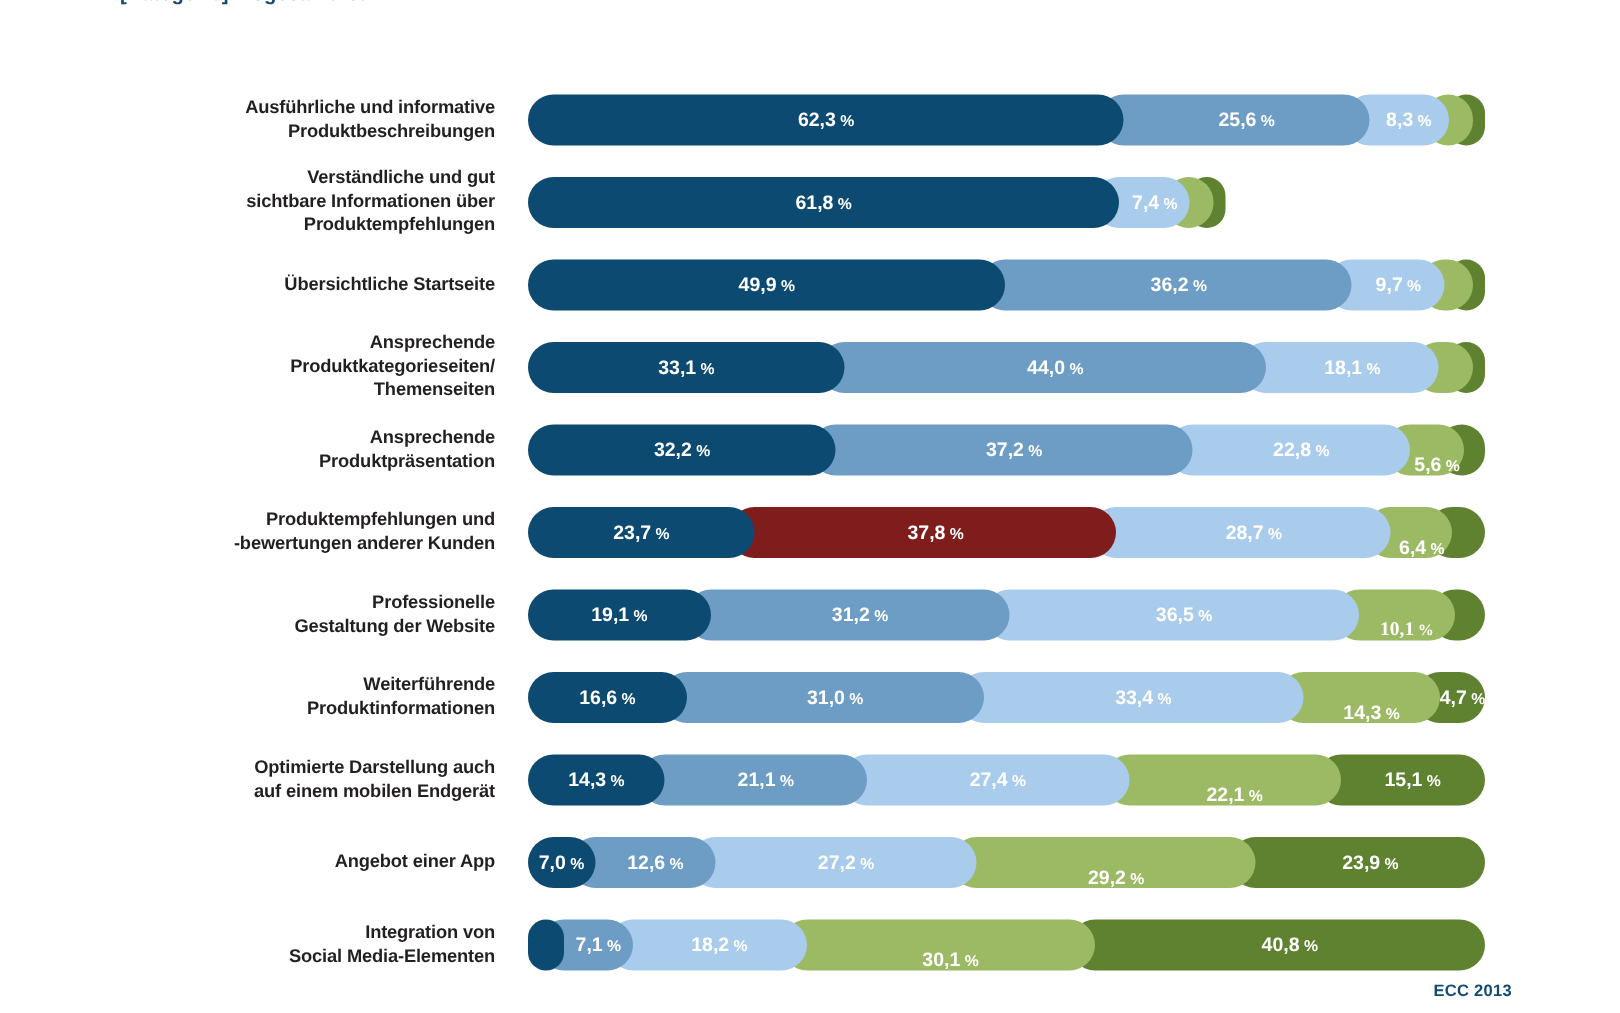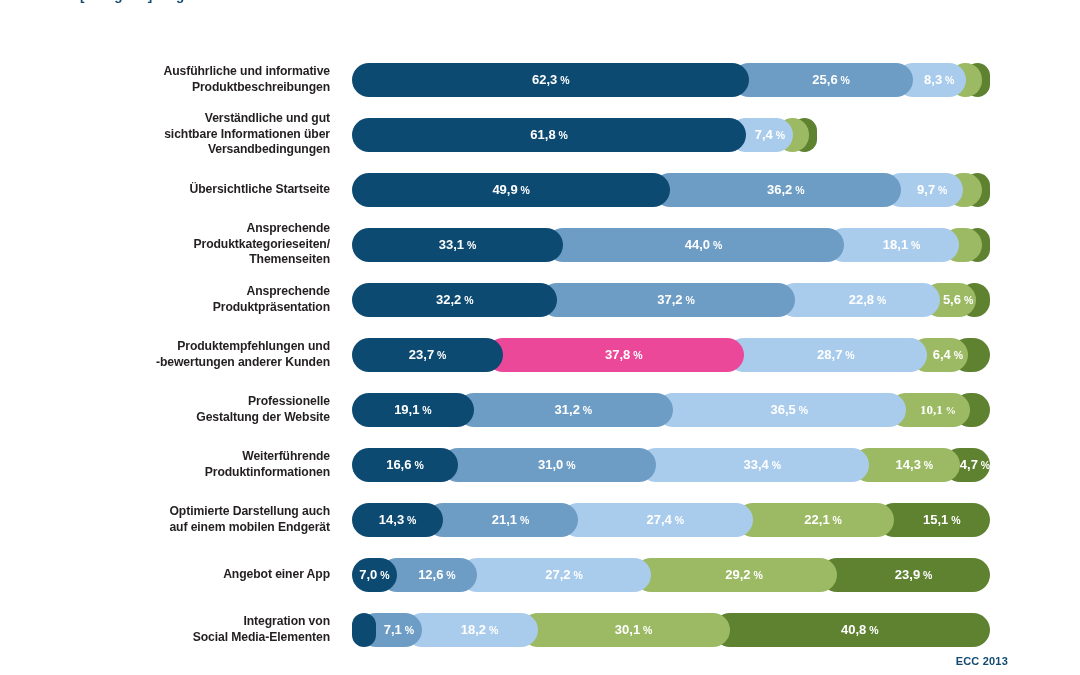--- a/index.html
+++ b/index.html
@@ -81,21 +81,21 @@
     display: flex;
     align-items: center;
     justify-content: center;
     box-sizing: border-box;
     border-radius: 17px;
   }
   
   .seg.s1 { z-index: 6; }
   .seg.s2 { z-index: 5; margin-left: -17px; padding-left: 17px; }
   .seg.s3 { z-index: 4; margin-left: -17px; padding-left: 17px; }
-  .seg.s4 { z-index: 3; margin-left: -17px; padding-left: 17px; }
+  .seg.s4 { z-index: 3; margin-left: -17px; padding-left: 17px; align-items: flex-end; }
   .seg.s5 { z-index: 2; margin-left: -17px; padding-left: 17px; }
 
   .seg-label {
     position: relative;
     z-index: 2;
     color: #ffffff;
     font-size: 13px;
     font-weight: bold;
     white-space: nowrap;
     letter-spacing: 0px;
@@ -139,21 +139,21 @@
               <span class="seg-label">8,3<span class="pct"> %</span></span>
             </div>
             <div class="seg s4" style="width: 33.588px; background: rgb(156, 186, 99);"></div>
             <div class="seg s5" style="width: 24.656px; background: rgb(94, 130, 48);"></div>
           </div>
         </div>
       </div>
       <div class="row">
         <div class="cat-label">Verständliche und gut
 sichtbare Informationen über
-Versandbedingungen</div>
+Produktempfehlungen</div>
         <div class="bar-wrap">
           <div class="bar">
             <div class="seg s1" style="width: 394.284px; background: rgb(13, 74, 114);">
               <span class="seg-label">61,8<span class="pct"> %</span></span>
             </div>
             <div class="seg s3" style="width: 64.212px; background: rgb(170, 204, 236);">
               <span class="seg-label">7,4<span class="pct"> %</span></span>
             </div>
             <div class="seg s4" style="width: 32.95px; background: rgb(156, 186, 99);"></div>
             <div class="seg s5" style="width: 24.656px; background: rgb(94, 130, 48);"></div>
@@ -220,21 +220,21 @@
         </div>
       </div>
       <div class="row">
         <div class="cat-label">Produktempfehlungen und
 -bewertungen anderer Kunden</div>
         <div class="bar-wrap">
           <div class="bar">
             <div class="seg s1" style="width: 151.206px; background: rgb(13, 74, 114);">
               <span class="seg-label">23,7<span class="pct"> %</span></span>
             </div>
-            <div class="seg s2" style="width: 258.164px; background: #ec4899; align-items: center;">
+            <div class="seg s2" style="width: 258.164px; background: #7f1d1d; align-items: center;">
               <span class="seg-label">37,8<span class="pct"> %</span></span>
             </div>
             <div class="seg s3" style="width: 200.106px; background: rgb(170, 204, 236);">
               <span class="seg-label">28,7<span class="pct"> %</span></span>
             </div>
             <div class="seg s4" style="width: 57.832px; background: rgb(156, 186, 99);">
               <span class="seg-label">6,4<span class="pct"> %</span></span>
             </div>
             <div class="seg s5" style="width: 38.692px; background: rgb(94, 130, 48);"></div>
           </div>

